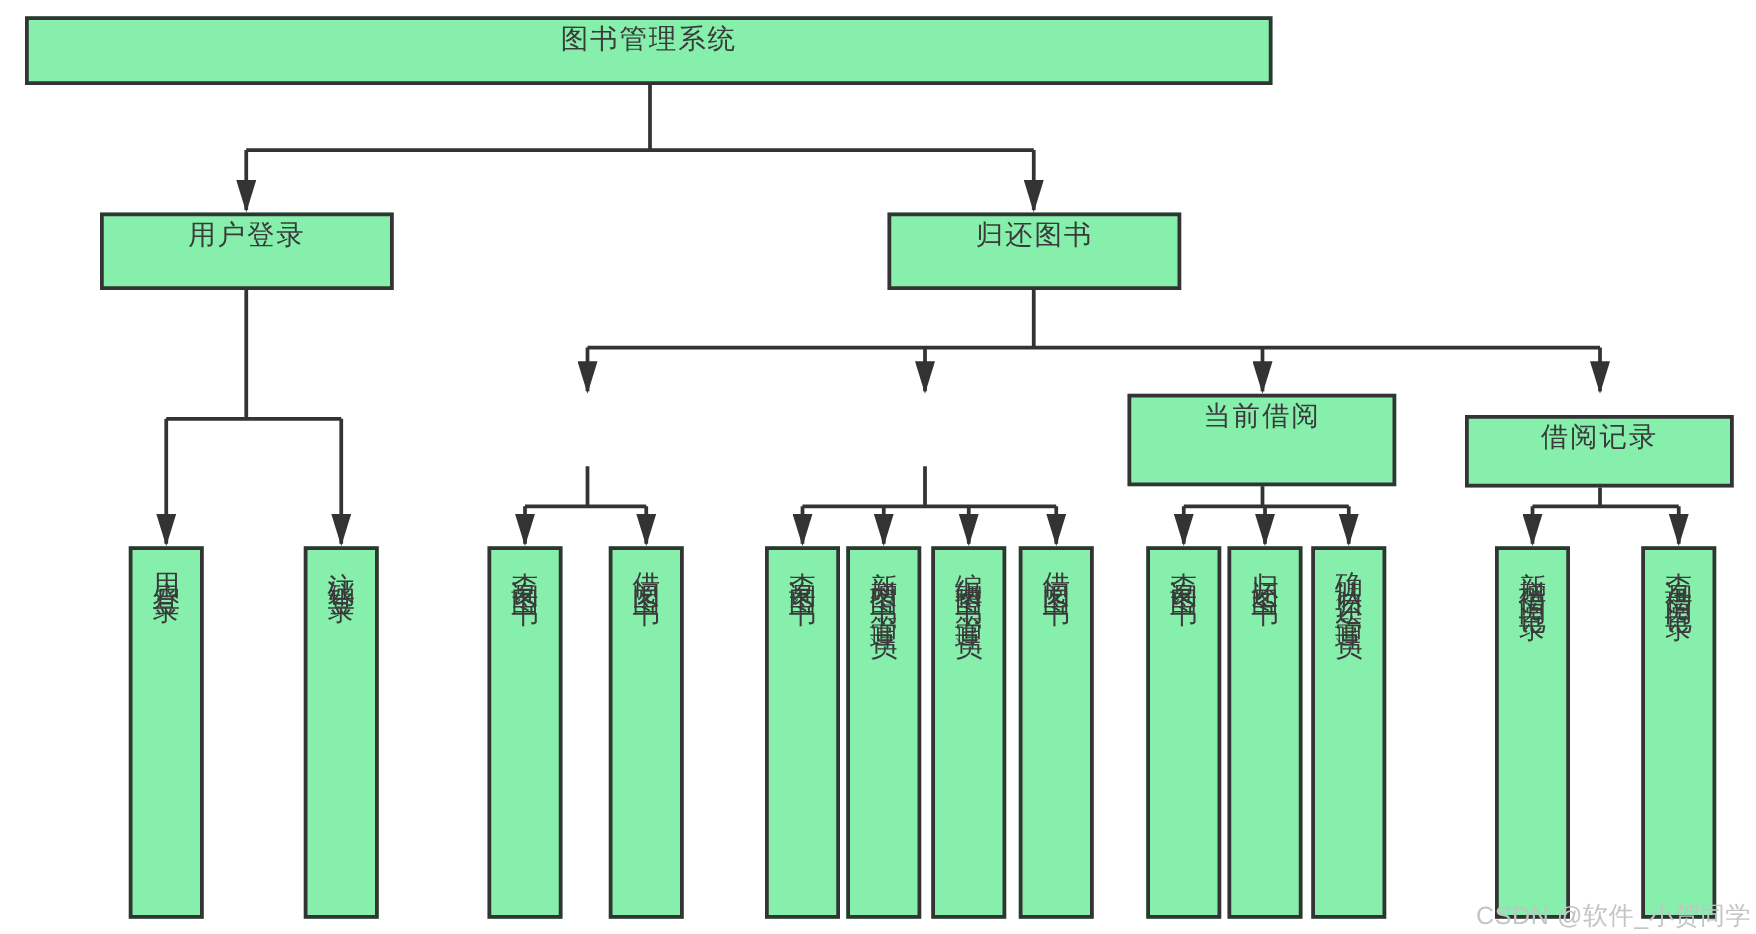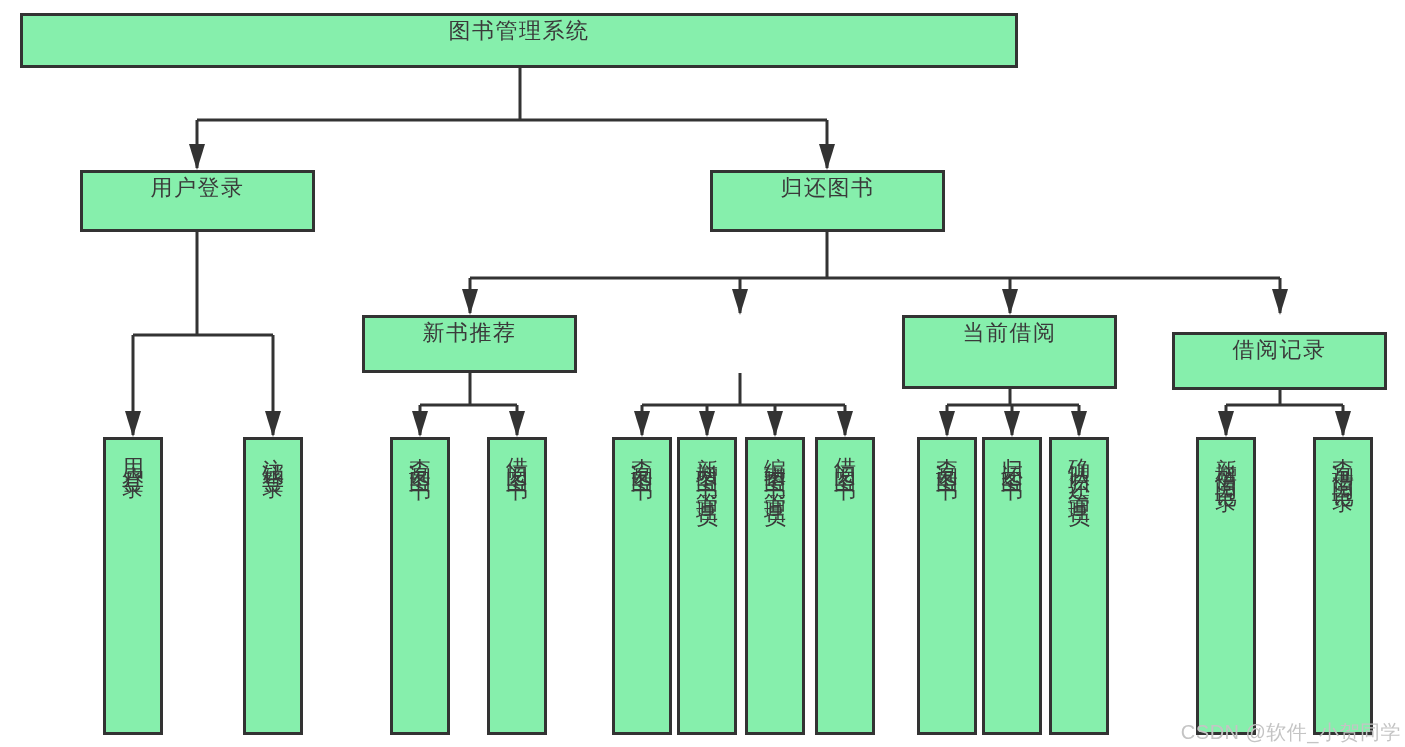--- a/index.html
+++ b/index.html
@@ -93,23 +93,20 @@
     <span class="lbl">图书管理系统</span>
   </div>
 
   <div class="node h" style="left:80px;top:170px;width:235px;height:62px">
     <span class="lbl">用户登录</span>
   </div>
   <div class="node h" style="left:710px;top:170px;width:235px;height:62px">
     <span class="lbl">归还图书</span>
   </div>
 
-  <div class="node h" style="left:362px;top:315px;width:215px;height:58px">
-    <span class="lbl">新书推荐</span>
-  </div>
   <div class="node h" style="left:902px;top:315px;width:215px;height:74px">
     <span class="lbl">当前借阅</span>
   </div>
   <div class="node h" style="left:1172px;top:332px;width:215px;height:58px">
     <span class="lbl">借阅记录</span>
   </div>
 
   <div class="node v" style="left:103px;top:437px">
     <span class="vlbl">用户登录</span>
   </div>

